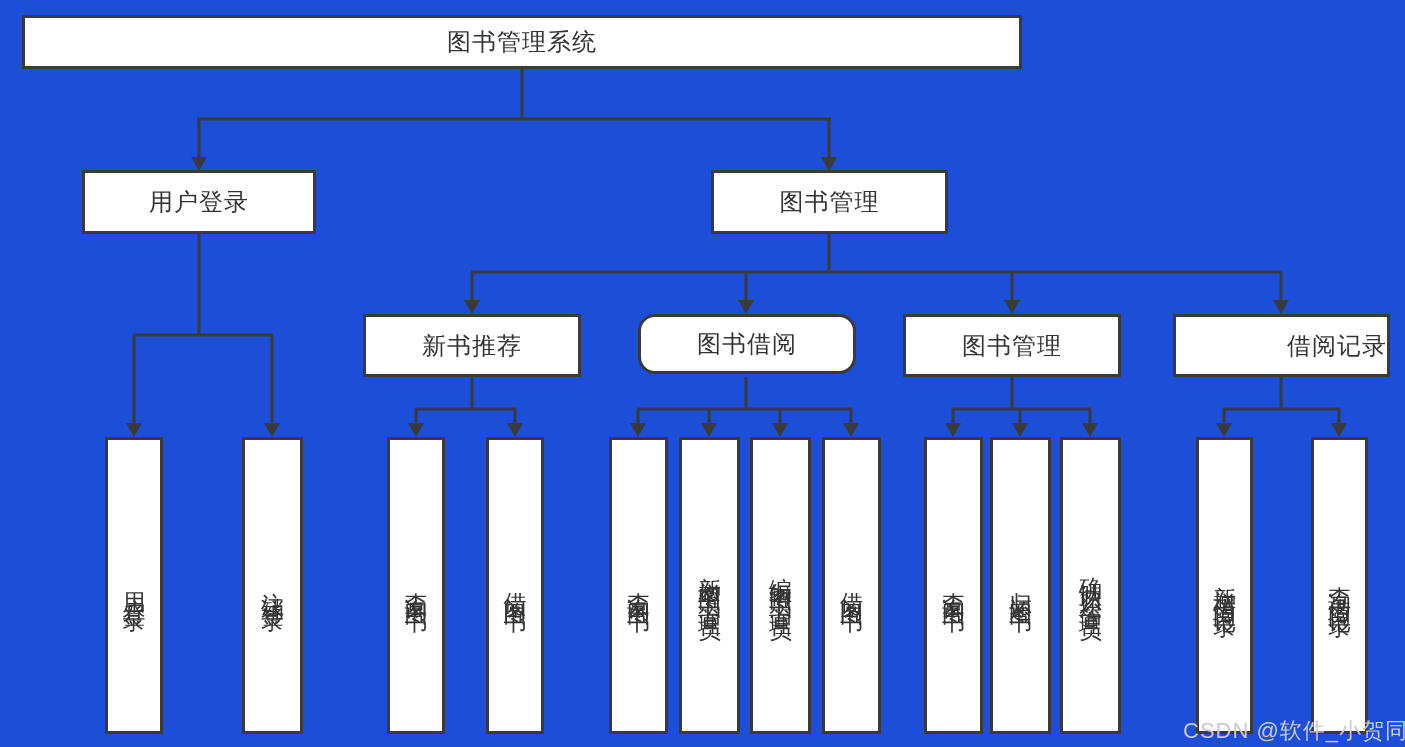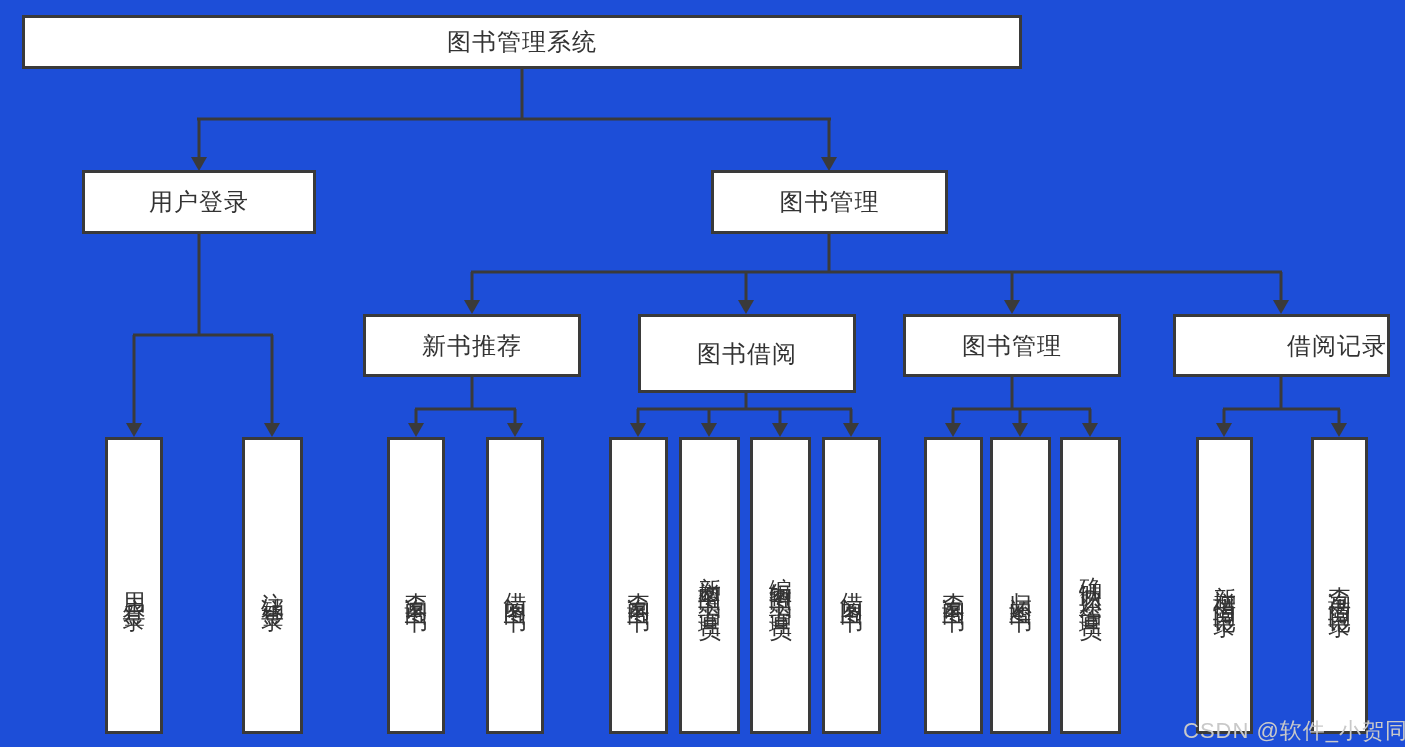--- a/index.html
+++ b/index.html
@@ -112,21 +112,21 @@
   <div class="box" style="left:82px;top:170px;width:234px;height:64px;">
     <span class="h-label">用户登录</span>
   </div>
   <div class="box" style="left:711px;top:170px;width:237px;height:64px;">
     <span class="h-label">图书管理</span>
   </div>
 
   <div class="box" style="left:363px;top:314px;width:218px;height:63px;">
     <span class="h-label">新书推荐</span>
   </div>
-  <div class="box" style="left:638px;top:314px;width:218px;height:79px;">
+  <div class="box" style="left:638px;top:314px;width:218px;height:60px;border-radius:17px;">
     <span class="h-label">图书借阅</span>
   </div>
   <div class="box" style="left:903px;top:314px;width:218px;height:63px;">
     <span class="h-label">图书管理</span>
   </div>
   <div class="box" style="left:1173px;top:314px;width:217px;height:63px;justify-content:flex-end;">
     <span class="h-label">借阅记录</span>
   </div>
 
   <div class="box v-box" style="left:105px;top:437px;width:58px;height:297px;">

